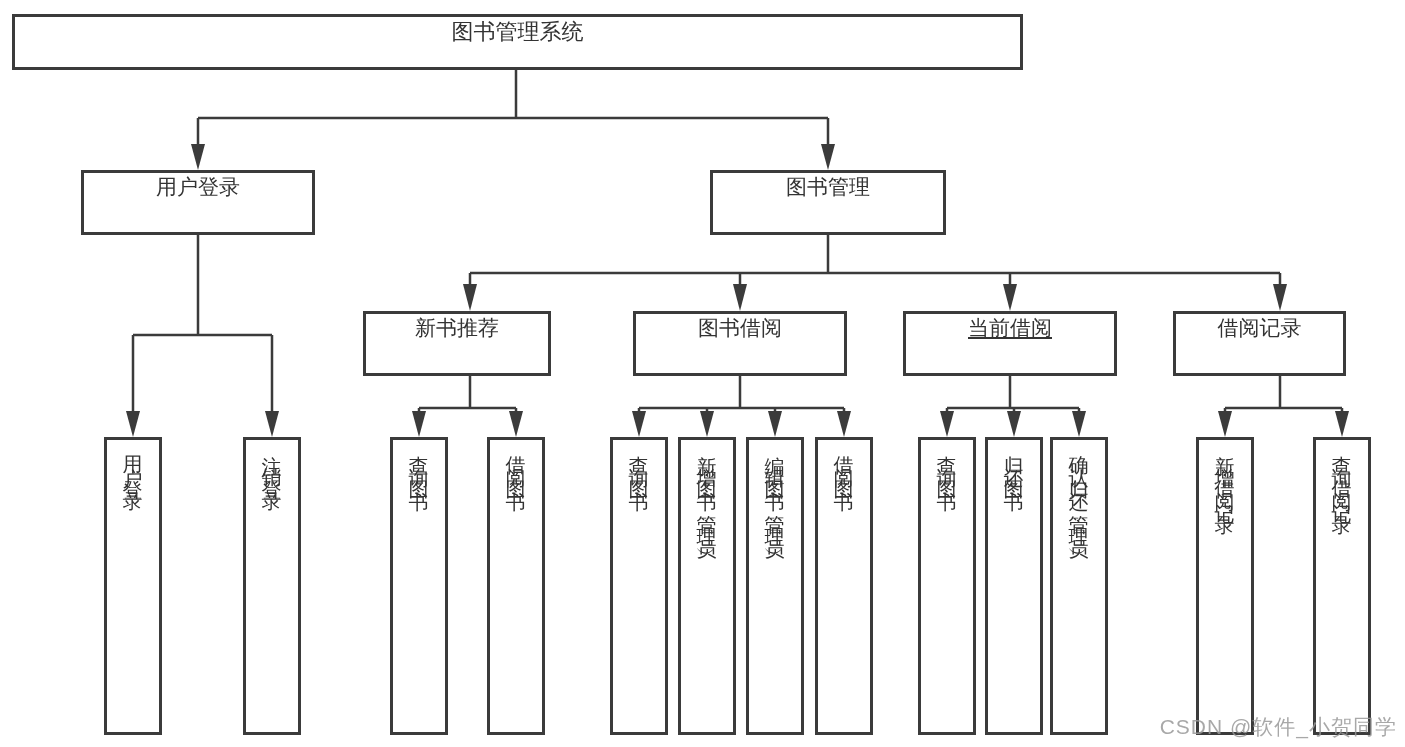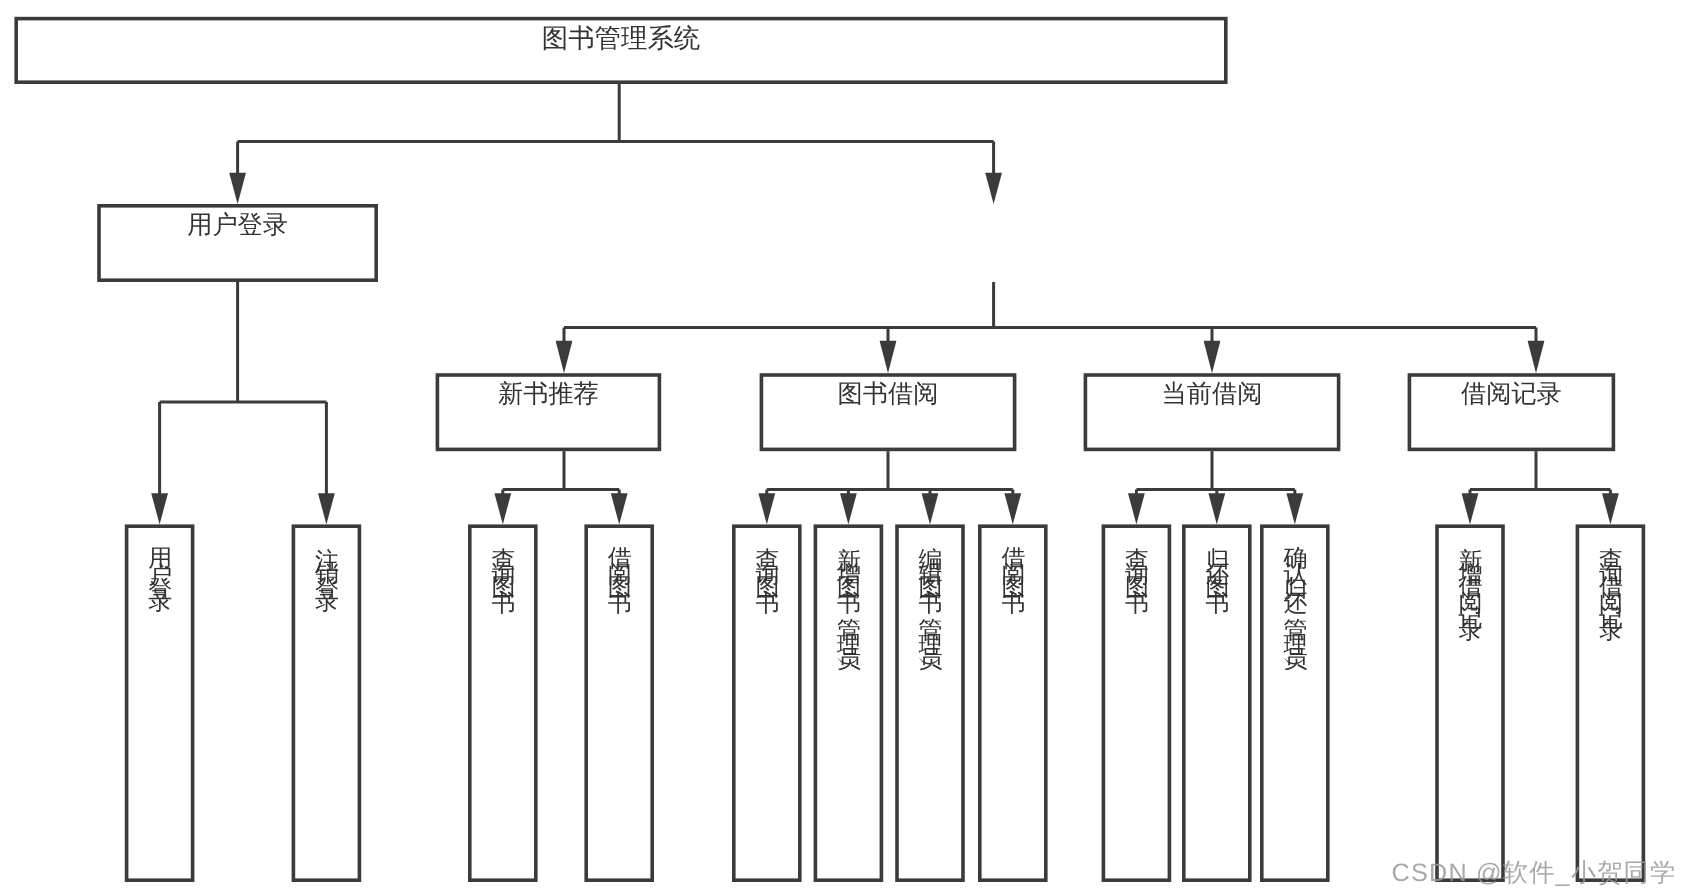--- a/index.html
+++ b/index.html
@@ -132,28 +132,31 @@
     </g>
   </svg>
 
   <div class="box root-box">
     <span>图书管理系统</span>
   </div>
 
   <div class="box mid-box" style="left:81px; top:170px; width:234px;">
     <span>用户登录</span>
   </div>
+  <div class="box mid-box" style="left:710px; top:170px; width:236px;">
+    <span>图书管理</span>
+  </div>
 
   <div class="box mid-box" style="left:363px; top:311px; width:188px;">
     <span>新书推荐</span>
   </div>
   <div class="box mid-box" style="left:633px; top:311px; width:214px;">
     <span>图书借阅</span>
   </div>
-  <div class="box mid-box" style="left:903px; top:311px; width:214px;">
+  <div class="box mid-box" style="left:903px; top:311px; width:214px;text-decoration:underline;">
     <span>当前借阅</span>
   </div>
   <div class="box mid-box" style="left:1173px; top:311px; width:173px;">
     <span>借阅记录</span>
   </div>
 
   <div class="box leaf-box" style="left:104px;">
     <span class="vtext">用户登录</span>
   </div>
   <div class="box leaf-box" style="left:243px;">

